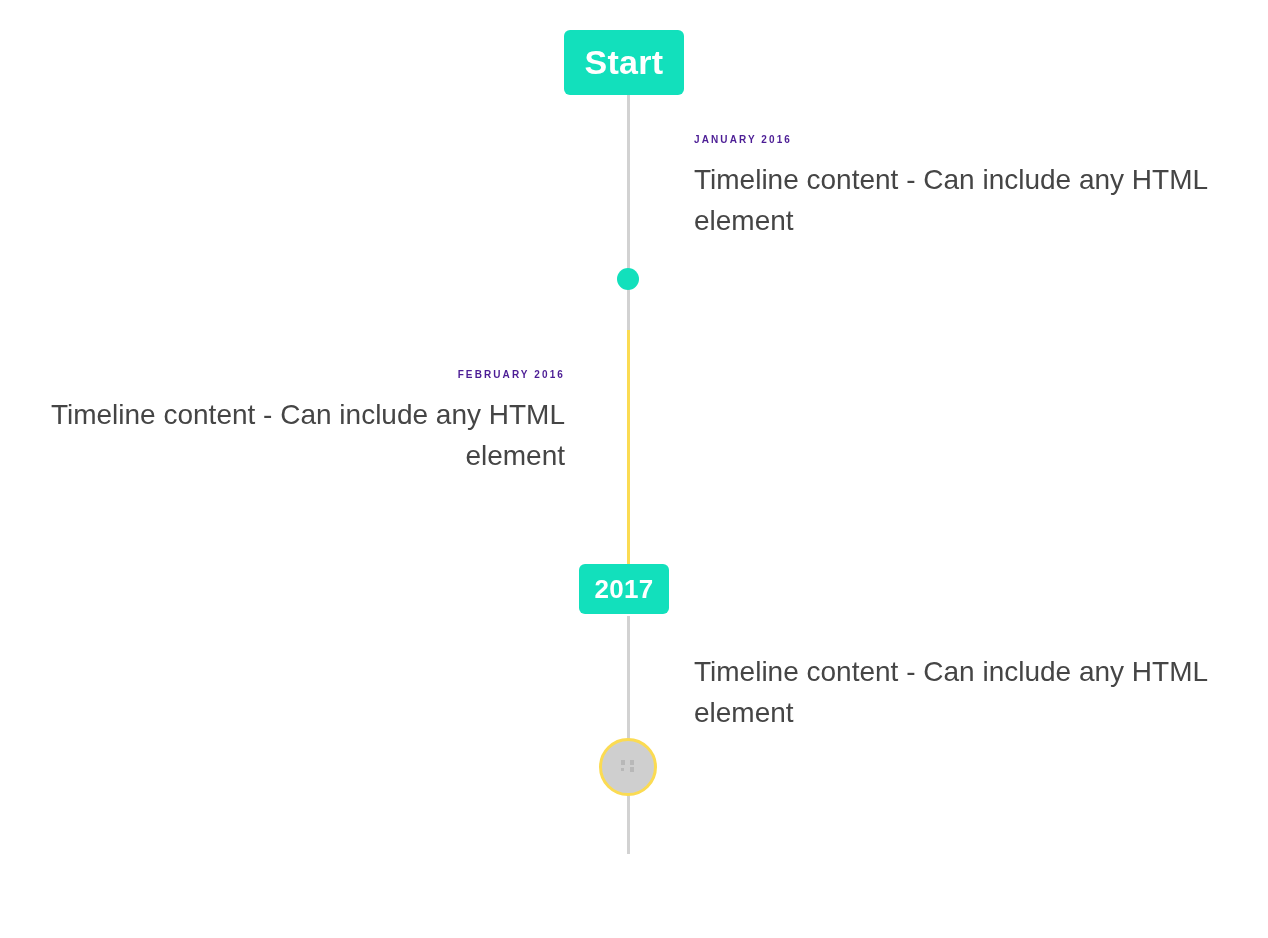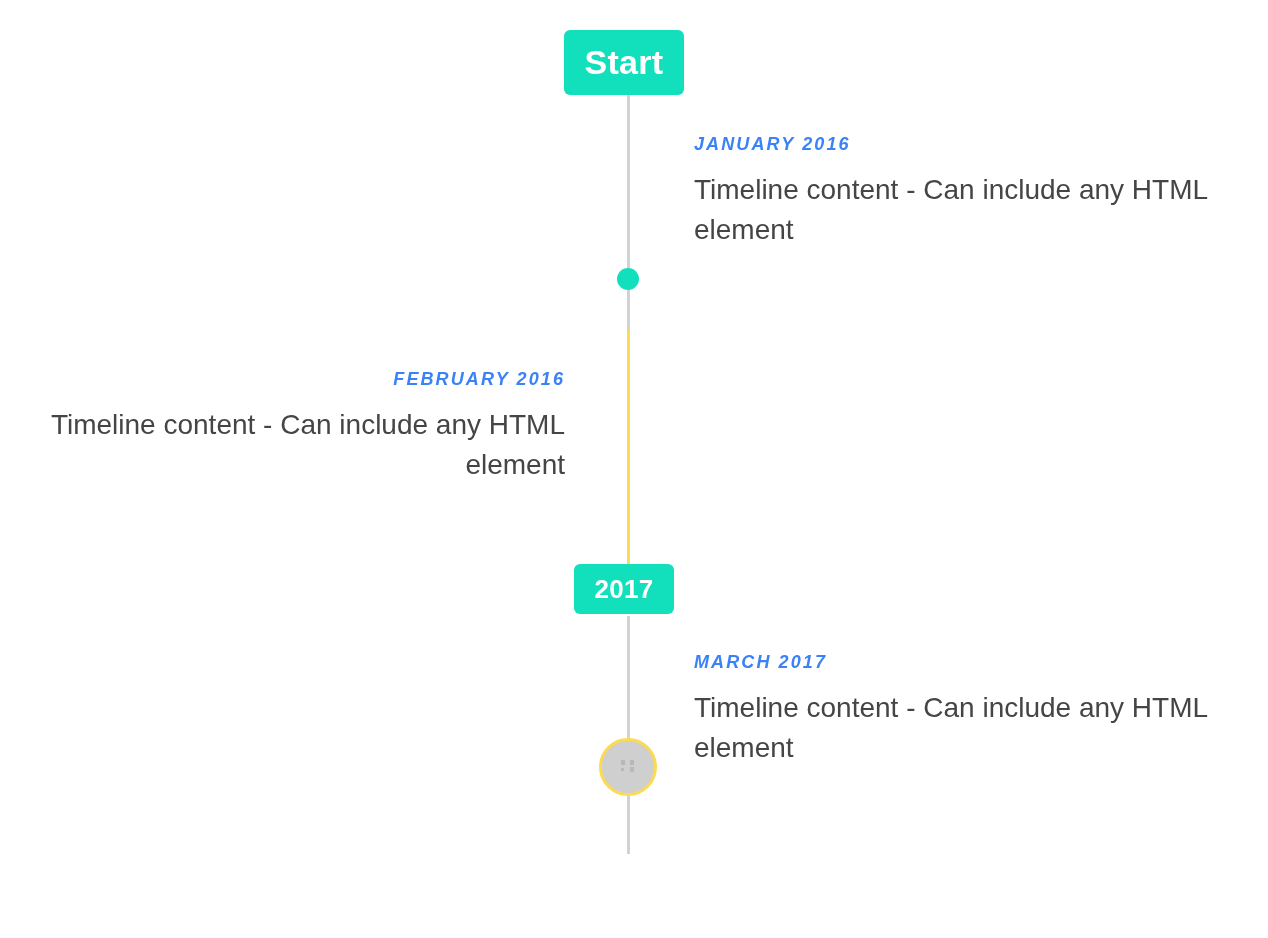--- a/index.html
+++ b/index.html
@@ -56,21 +56,21 @@
   .axis-badge.badge-start {
     top: 30px;
     margin-left: -10px;
     width: 120px;
     height: 65px;
     font-size: 34px;
   }
   .axis-badge.badge-mid {
     top: 564px;
     margin-left: -10px;
-    width: 100px;
+    width: 90px;
     height: 50px;
     font-size: 26px;
   }
   .axis-badge.badge-end {
     top: 847px;
     margin-left: -3px;
     width: 106px;
     height: 66px;
     font-size: 34px;
   }
@@ -90,28 +90,27 @@
     left: 694px;
     text-align: left;
   }
   .entry.side-left .entry-body {
     left: 42px;
     width: 523px;
     text-align: right;
   }
 
   .entry-date {
-    font-size: 18px;
+    font-size: 10px;
     font-weight: bold;
     letter-spacing: 2.1px;
-    color: #3b82f6;
+    color: #4c1d95;
     text-transform: uppercase;
     margin: 0 0 14px 0;
     line-height: 1.2;
-    font-style: italic;
   }
   .entry-text {
     font-size: 28px;
     font-weight: 300;
     color: #454545;
     line-height: 1.45;
     margin: 0;
   }
 
   
@@ -194,19 +193,18 @@
       <p class="entry-date">FEBRUARY 2016</p>
       <p class="entry-text">Timeline content - Can include any HTML element</p>
     </div>
   </div>
 
   <div class="axis-badge badge-mid">2017</div>
 
   <div class="entry side-right" style="top:652px;">
 
     <div class="entry-body" style="top:0;">
-      <p class="entry-date">MARCH 2017</p>
       <p class="entry-text">Timeline content - Can include any HTML element</p>
     </div>
   </div>
 
 
 </div>
 
 </body></html>

